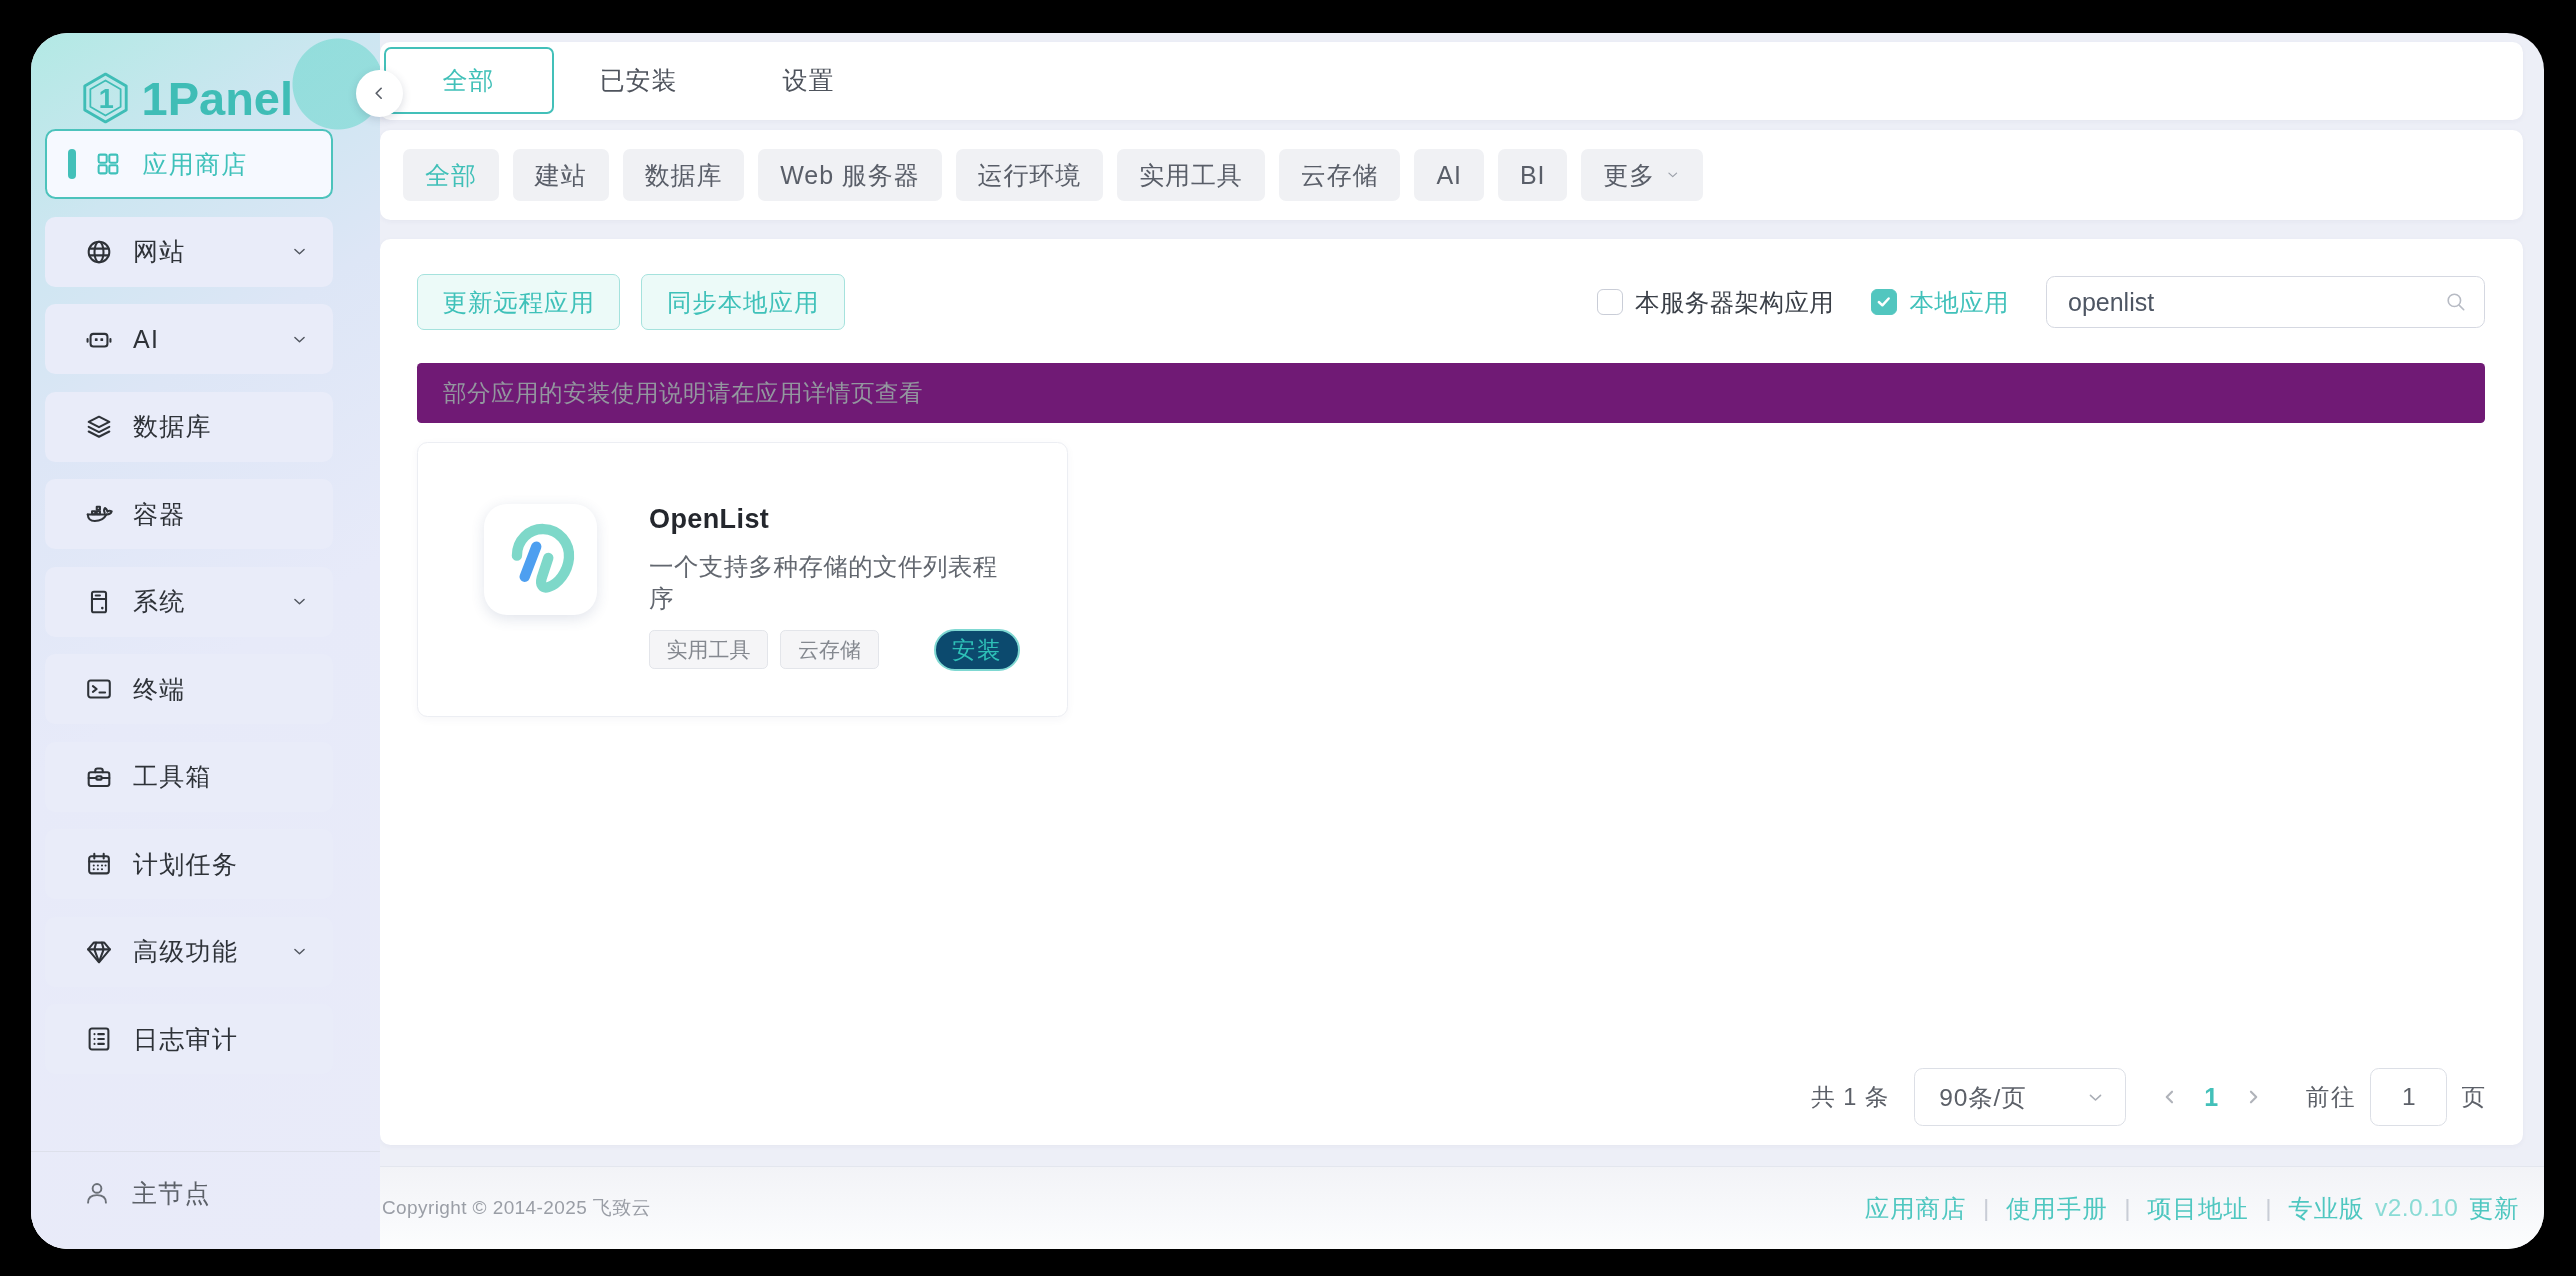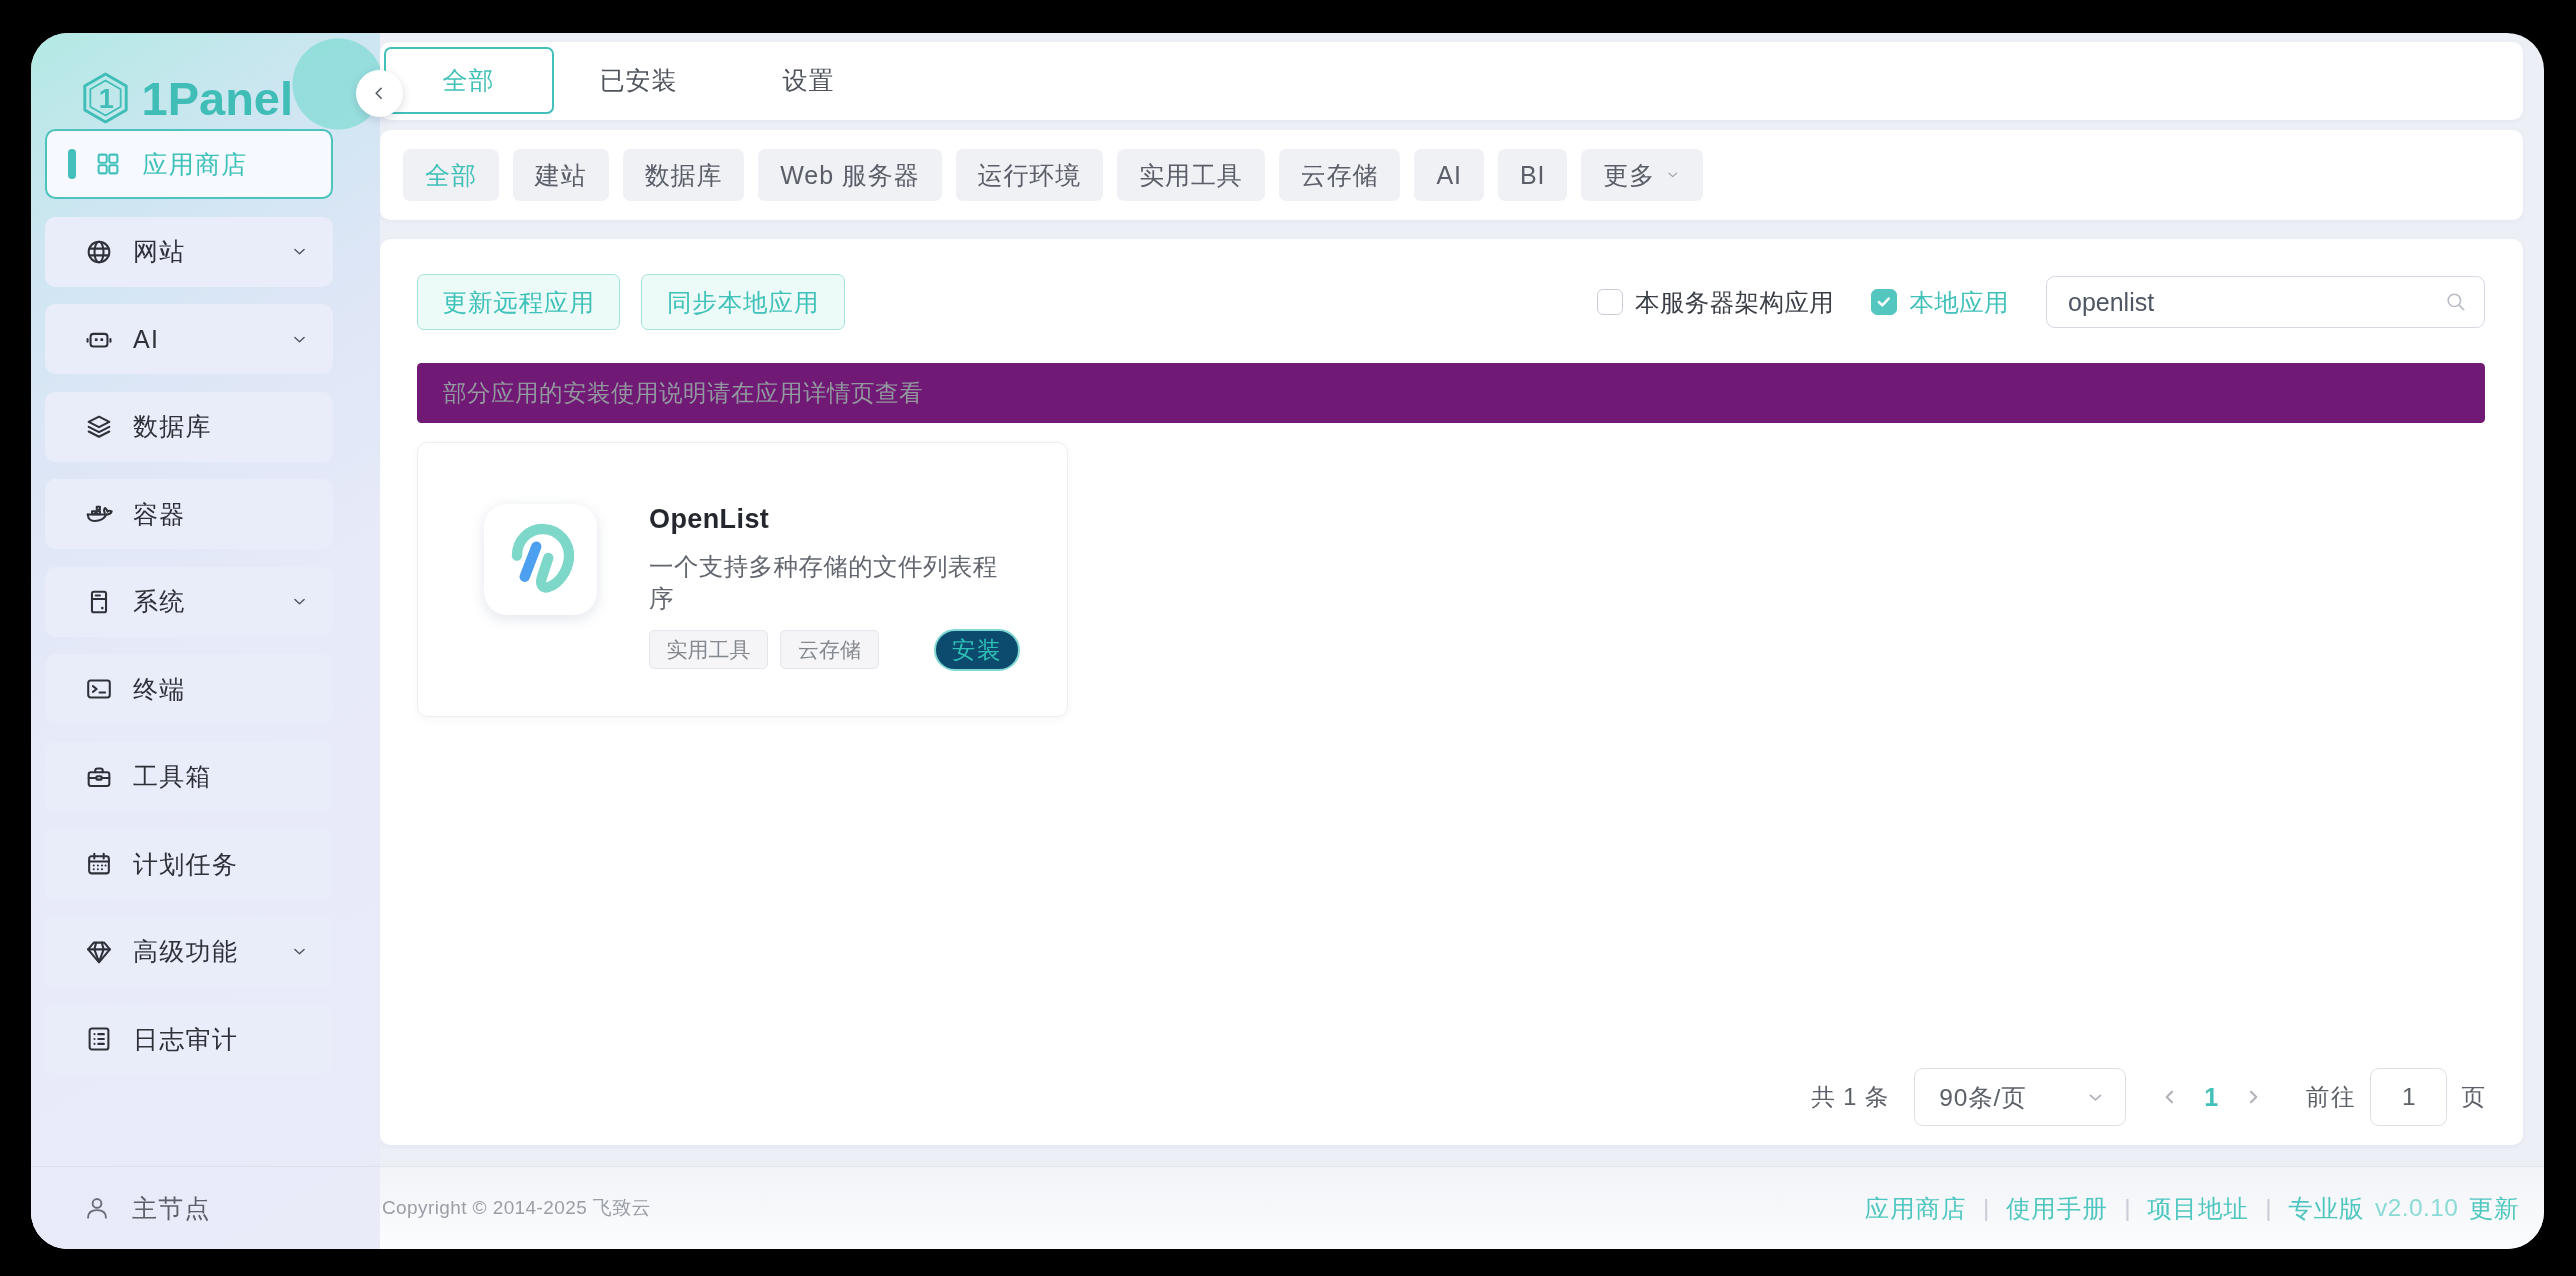--- a/index.html
+++ b/index.html
@@ -22,21 +22,21 @@
   .menu{position:absolute;left:14px;top:96px;width:288px;}
   .menu-item{height:70px;margin-bottom:17.5px;border-radius:10.5px;background:#e9ecf9;display:flex;align-items:center;
     padding:0 23px 0 39px;color:#2e3238;cursor:pointer;}
   .menu-item.active{background:#f6f9ff;border:2.6px solid #4cc3bc;padding:0 20px 0 21px;color:#3fc1ba;}
   .active-bar{width:7.9px;height:30px;border-radius:4.4px;background:#43c0b9;margin-right:17.5px;flex:none;}
   .mi{width:30px;height:30px;flex:none;}
   .mi *{stroke:currentColor;fill:none;stroke-width:2.2;stroke-linecap:round;stroke-linejoin:round;}
   .mi .f{fill:currentColor;stroke:none;}
   .menu-label{margin-left:19px;font-size:25px;font-weight:500;letter-spacing:1.3px;white-space:nowrap;}
   .chev{margin-left:auto;width:21px;height:21px;color:#51565f;}
-  .side-bottom{position:absolute;left:0;bottom:0;width:100%;height:83px;border-top:0.9px solid #dde0eb;display:flex;
+  .side-bottom{position:absolute;left:0;bottom:15px;width:100%;height:83px;border-top:0.9px solid #dde0eb;display:flex;
     align-items:center;padding-left:52px;gap:21px;color:#5c6169;cursor:pointer;}
   .side-bottom .mi{width:28px;height:28px;color:#6b7078;}
   .node-label{font-size:25px;letter-spacing:1.3px;}
 
   
   .content{position:absolute;left:349px;top:0;right:0;bottom:0;padding:8.7px 21px 0 0;}
   .card{background:#fff;border-radius:10.5px;box-shadow:0 1.7px 5.2px rgba(40,50,100,.04);}
   .tabs-card{height:78px;}
   .tabs{display:flex;align-items:center;height:100%;padding:0 3.5px;}
   .tab{width:170px;height:100%;display:flex;align-items:center;justify-content:center;font-size:25px;color:#4e535c;

